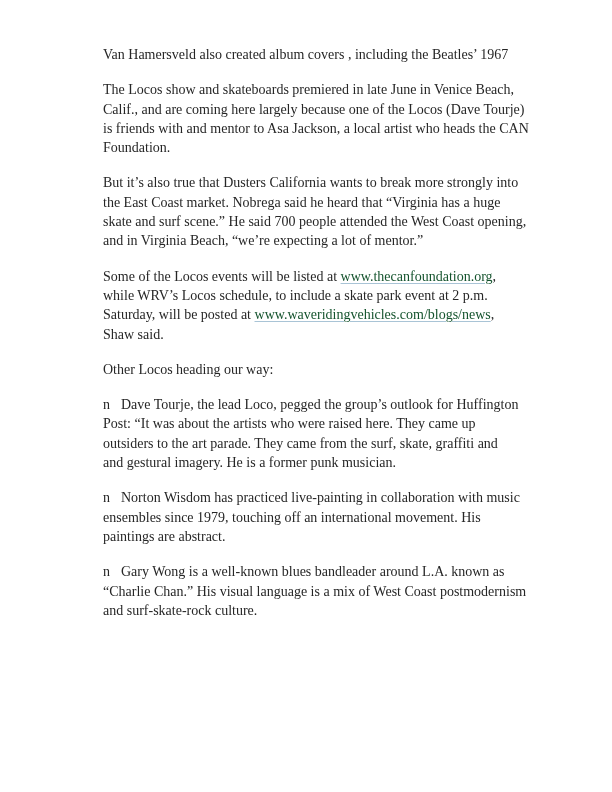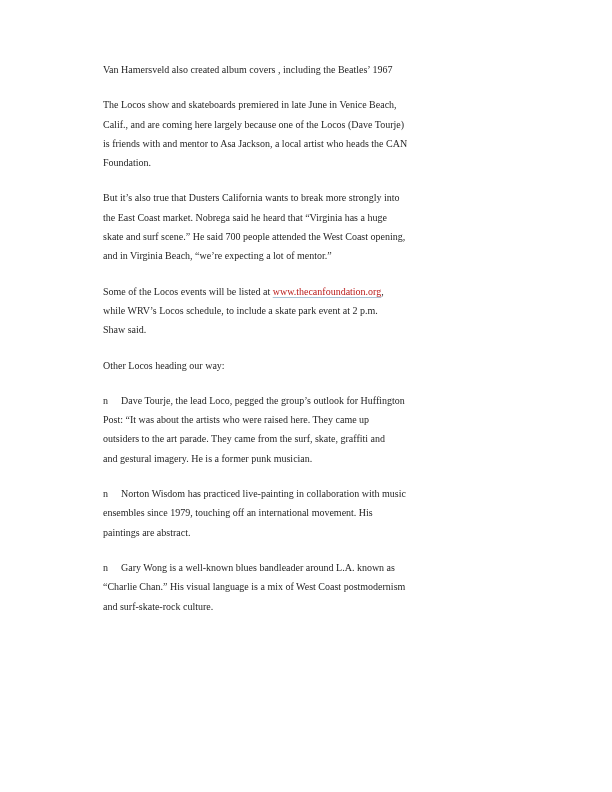--- a/index.html
+++ b/index.html
@@ -15,35 +15,35 @@
     font-family: "Liberation Serif", serif;
   }
   .page {
     position: absolute;
     inset: 0;
     background: #ffffff;
   }
   .article {
     position: absolute;
     left: 103px;
-    top: 60px;
+    top: 45px;
     width: 440px;
-    font-size: 10px;
+    font-size: 14px;
     line-height: 19.3px;
     color: #262626;
   }
   .article p {
     margin: 0 0 16px 0;
   }
   .line {
     display: block;
     white-space: pre;
   }
   .article a {
-    color: #b91c1c;
+    color: #14532d;
     text-decoration: underline;
     text-decoration-color: #a9c4d6;
     text-underline-offset: 2px;
     cursor: pointer;
   }
   .bullet {
     display: inline-block;
     min-width: 18px;
   }
 </style>
@@ -63,20 +63,21 @@
       </p>
       <p>
         <span class="line"><span>But it’s also true that Dusters California wants to break more strongly into</span></span>
         <span class="line"><span>the East Coast market. Nobrega said he heard that “Virginia has a huge</span></span>
         <span class="line"><span>skate and surf scene.” He said 700 people attended the West Coast opening,</span></span>
         <span class="line"><span>and in Virginia Beach, “we’re expecting a lot of mentor.”</span></span>
       </p>
       <p>
         <span class="line"><span>Some of the Locos events will be listed at </span><a>www.thecanfoundation.org</a><span>,</span></span>
         <span class="line"><span>while WRV’s Locos schedule, to include a skate park event at 2 p.m.</span></span>
+        <span class="line"><span>Saturday, will be posted at </span><a>www.waveridingvehicles.com/blogs/news</a><span>,</span></span>
         <span class="line"><span>Shaw said.</span></span>
       </p>
       <p>
         <span class="line"><span>Other Locos heading our way:</span></span>
       </p>
       <p>
         <span class="line"><span class="bullet">n</span><span>Dave Tourje, the lead Loco, pegged the group’s outlook for Huffington</span></span>
         <span class="line"><span>Post: “It was about the artists who were raised here. They came up</span></span>
         <span class="line"><span>outsiders to the art parade. They came from the surf, skate, graffiti and</span></span>
         <span class="line"><span>and gestural imagery. He is a former punk musician.</span></span>

